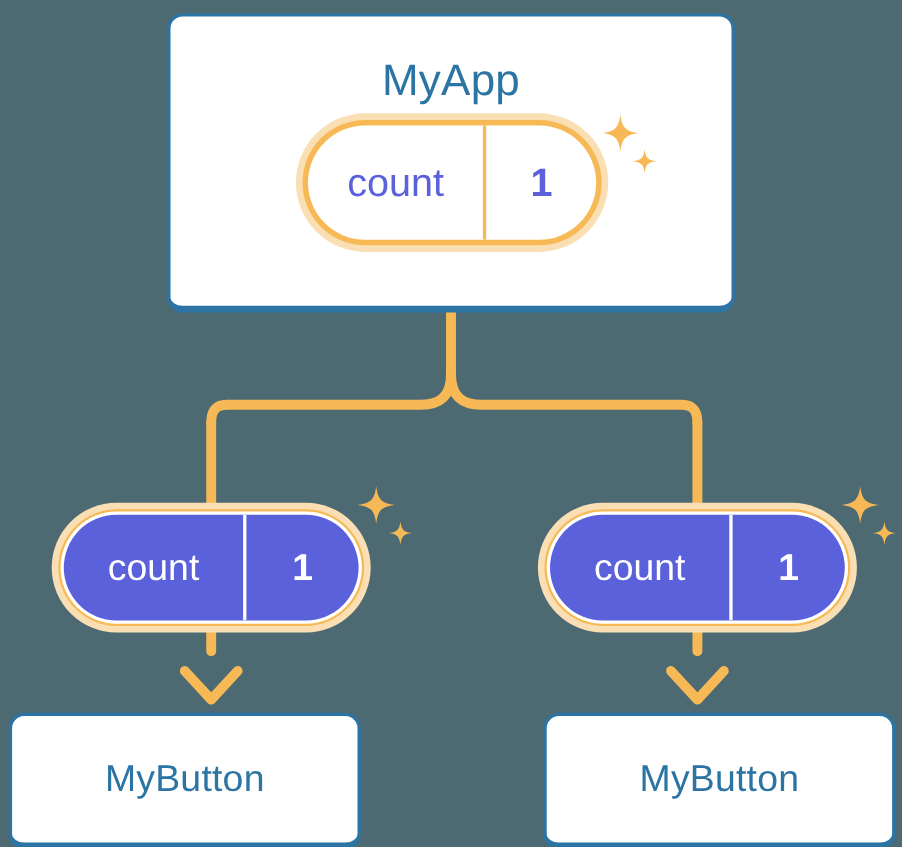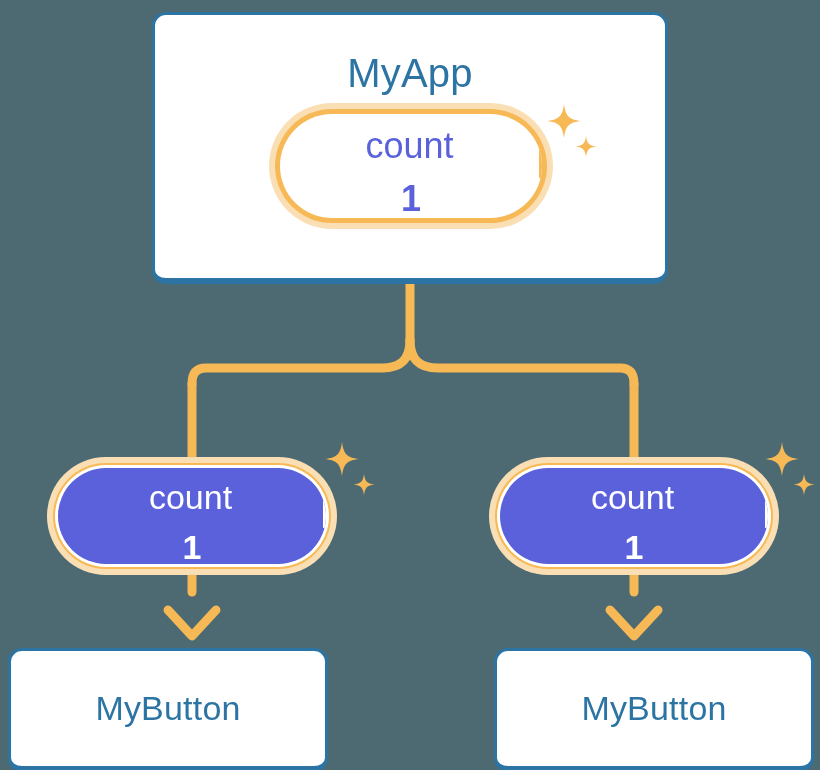--- a/index.html
+++ b/index.html
@@ -99,21 +99,20 @@
     background: #f7b955;
     z-index: -1;
   }
   .pill-inner {
     display: flex;
     align-items: stretch;
     width: 100%;
     height: 100%;
     border-radius: 999px;
     overflow: hidden;
-    flex-direction: column;
   }
   .pill-key, .pill-val {
     display: flex;
     align-items: center;
     justify-content: center;
     box-sizing: border-box;
   }
   .pill-key { flex: 0 0 62%; }
   .pill-val { flex: 1 1 auto; }
 

